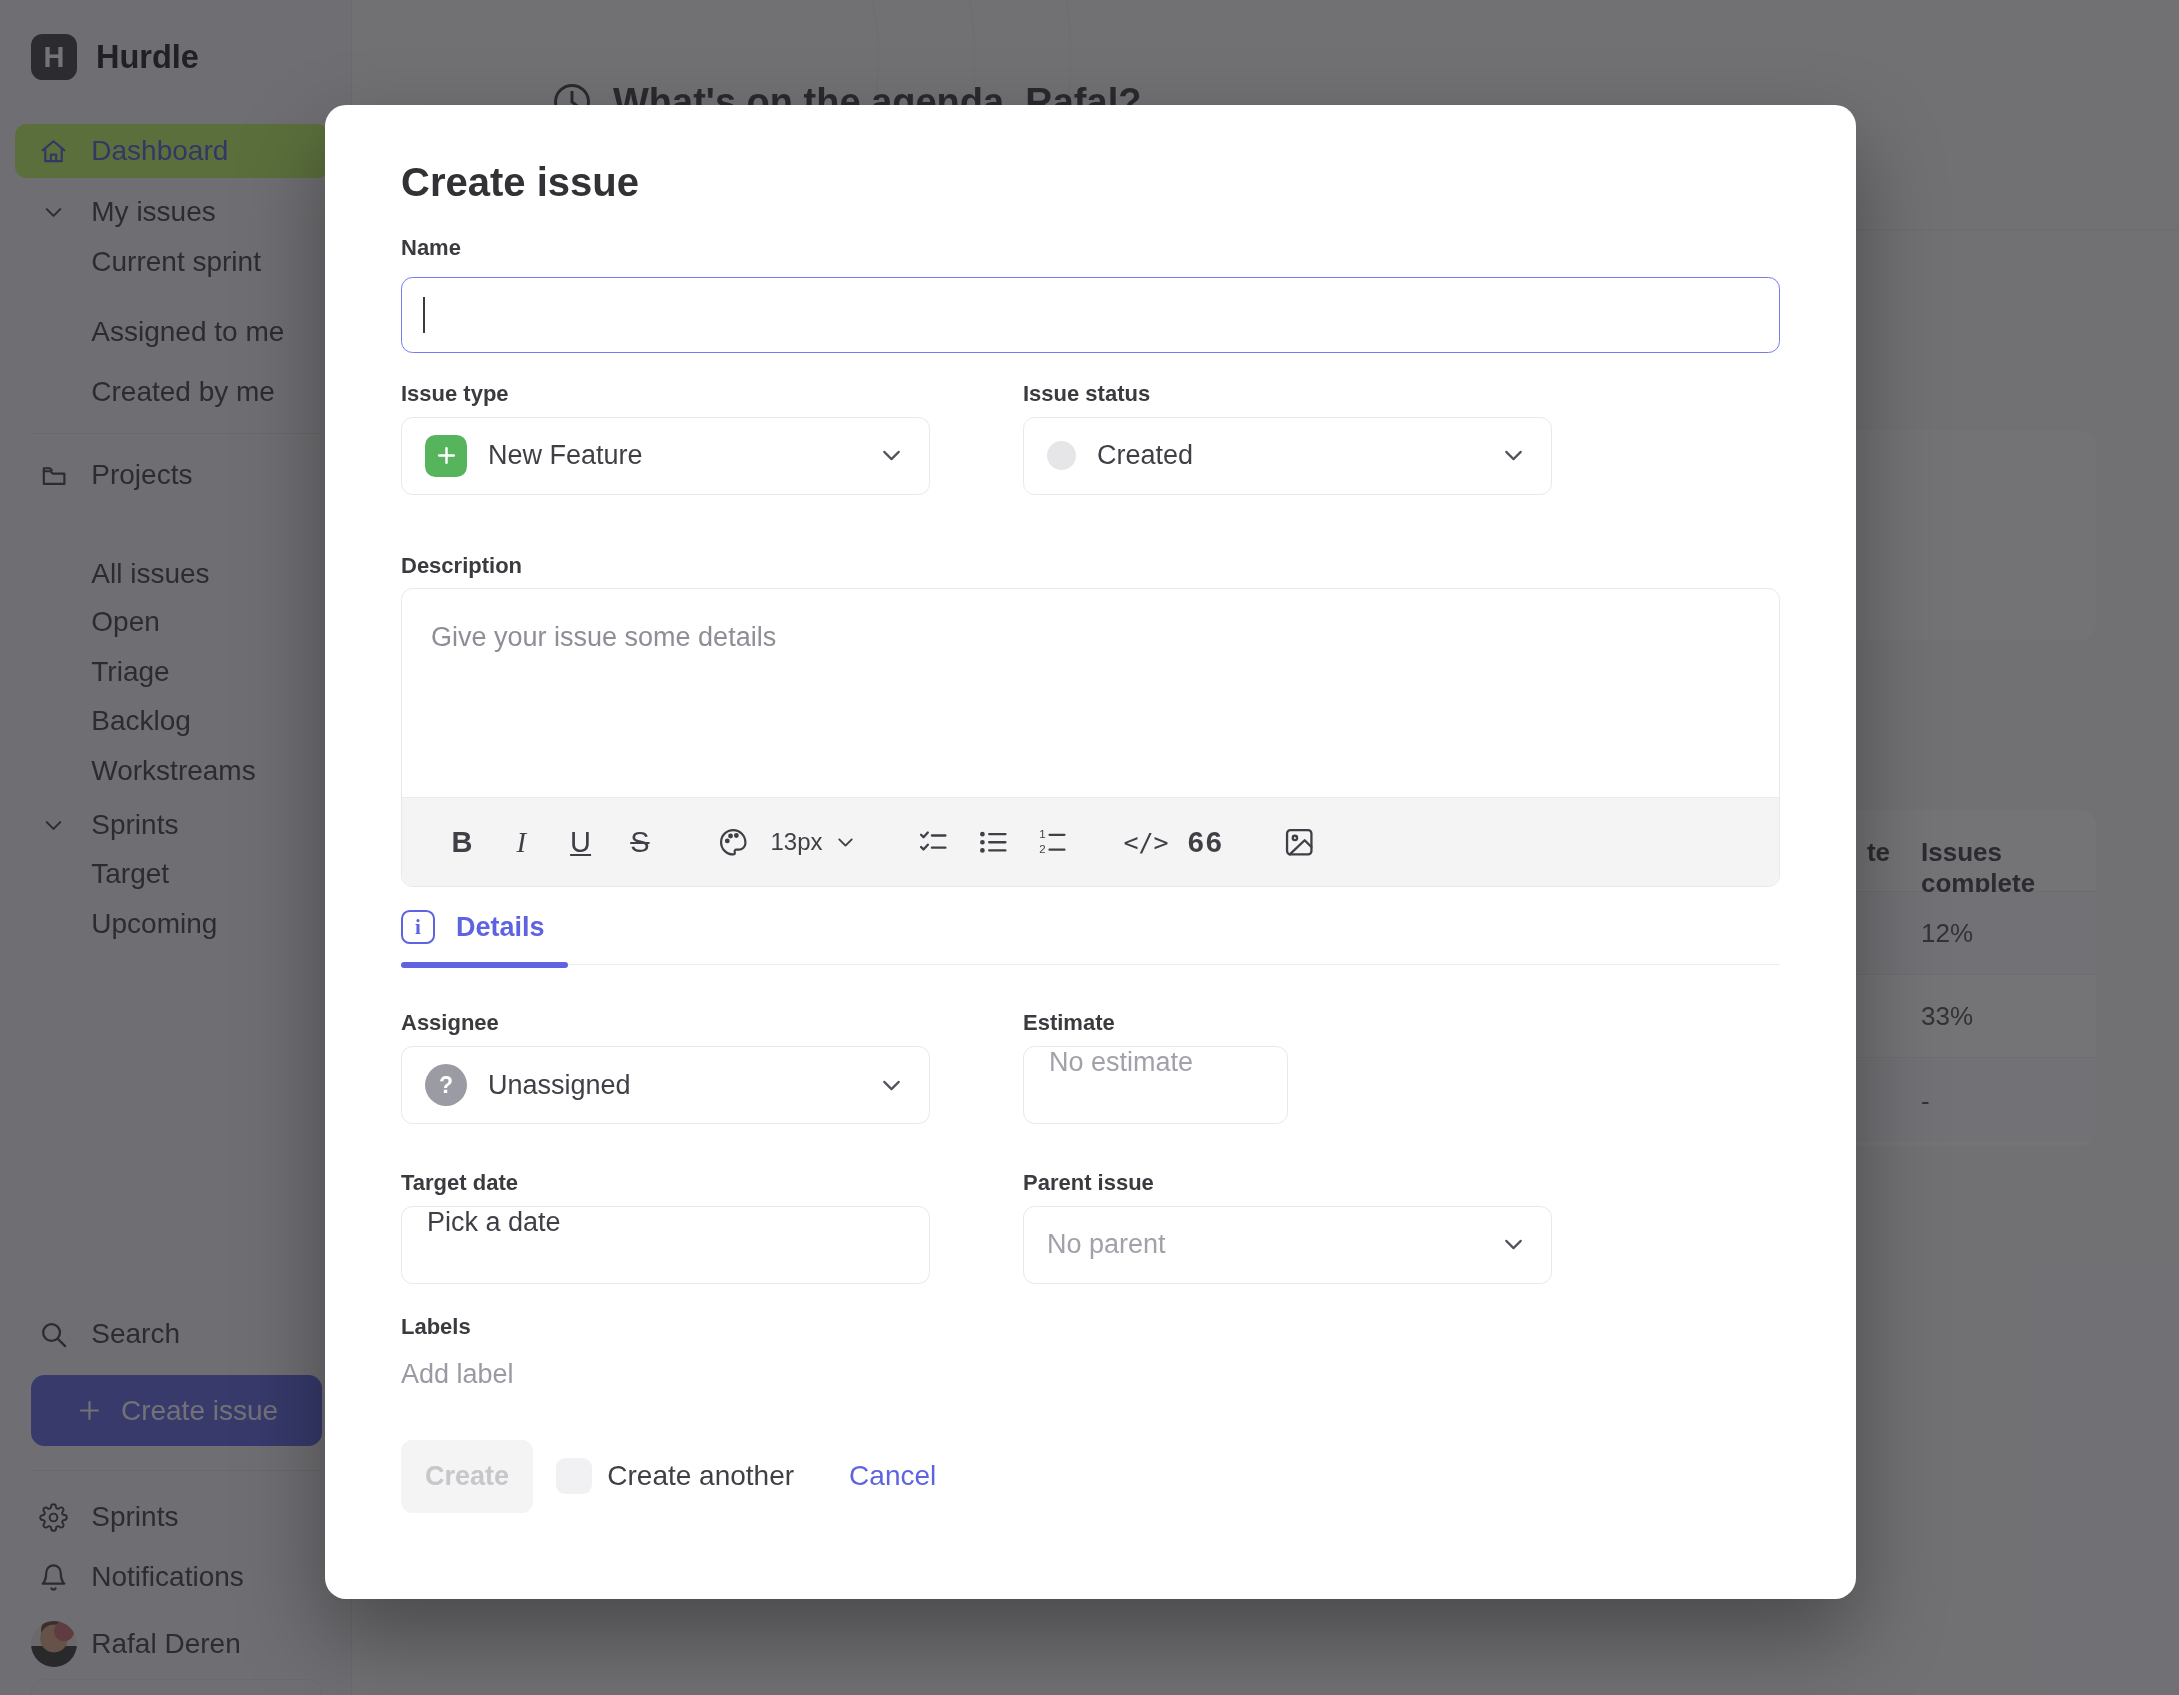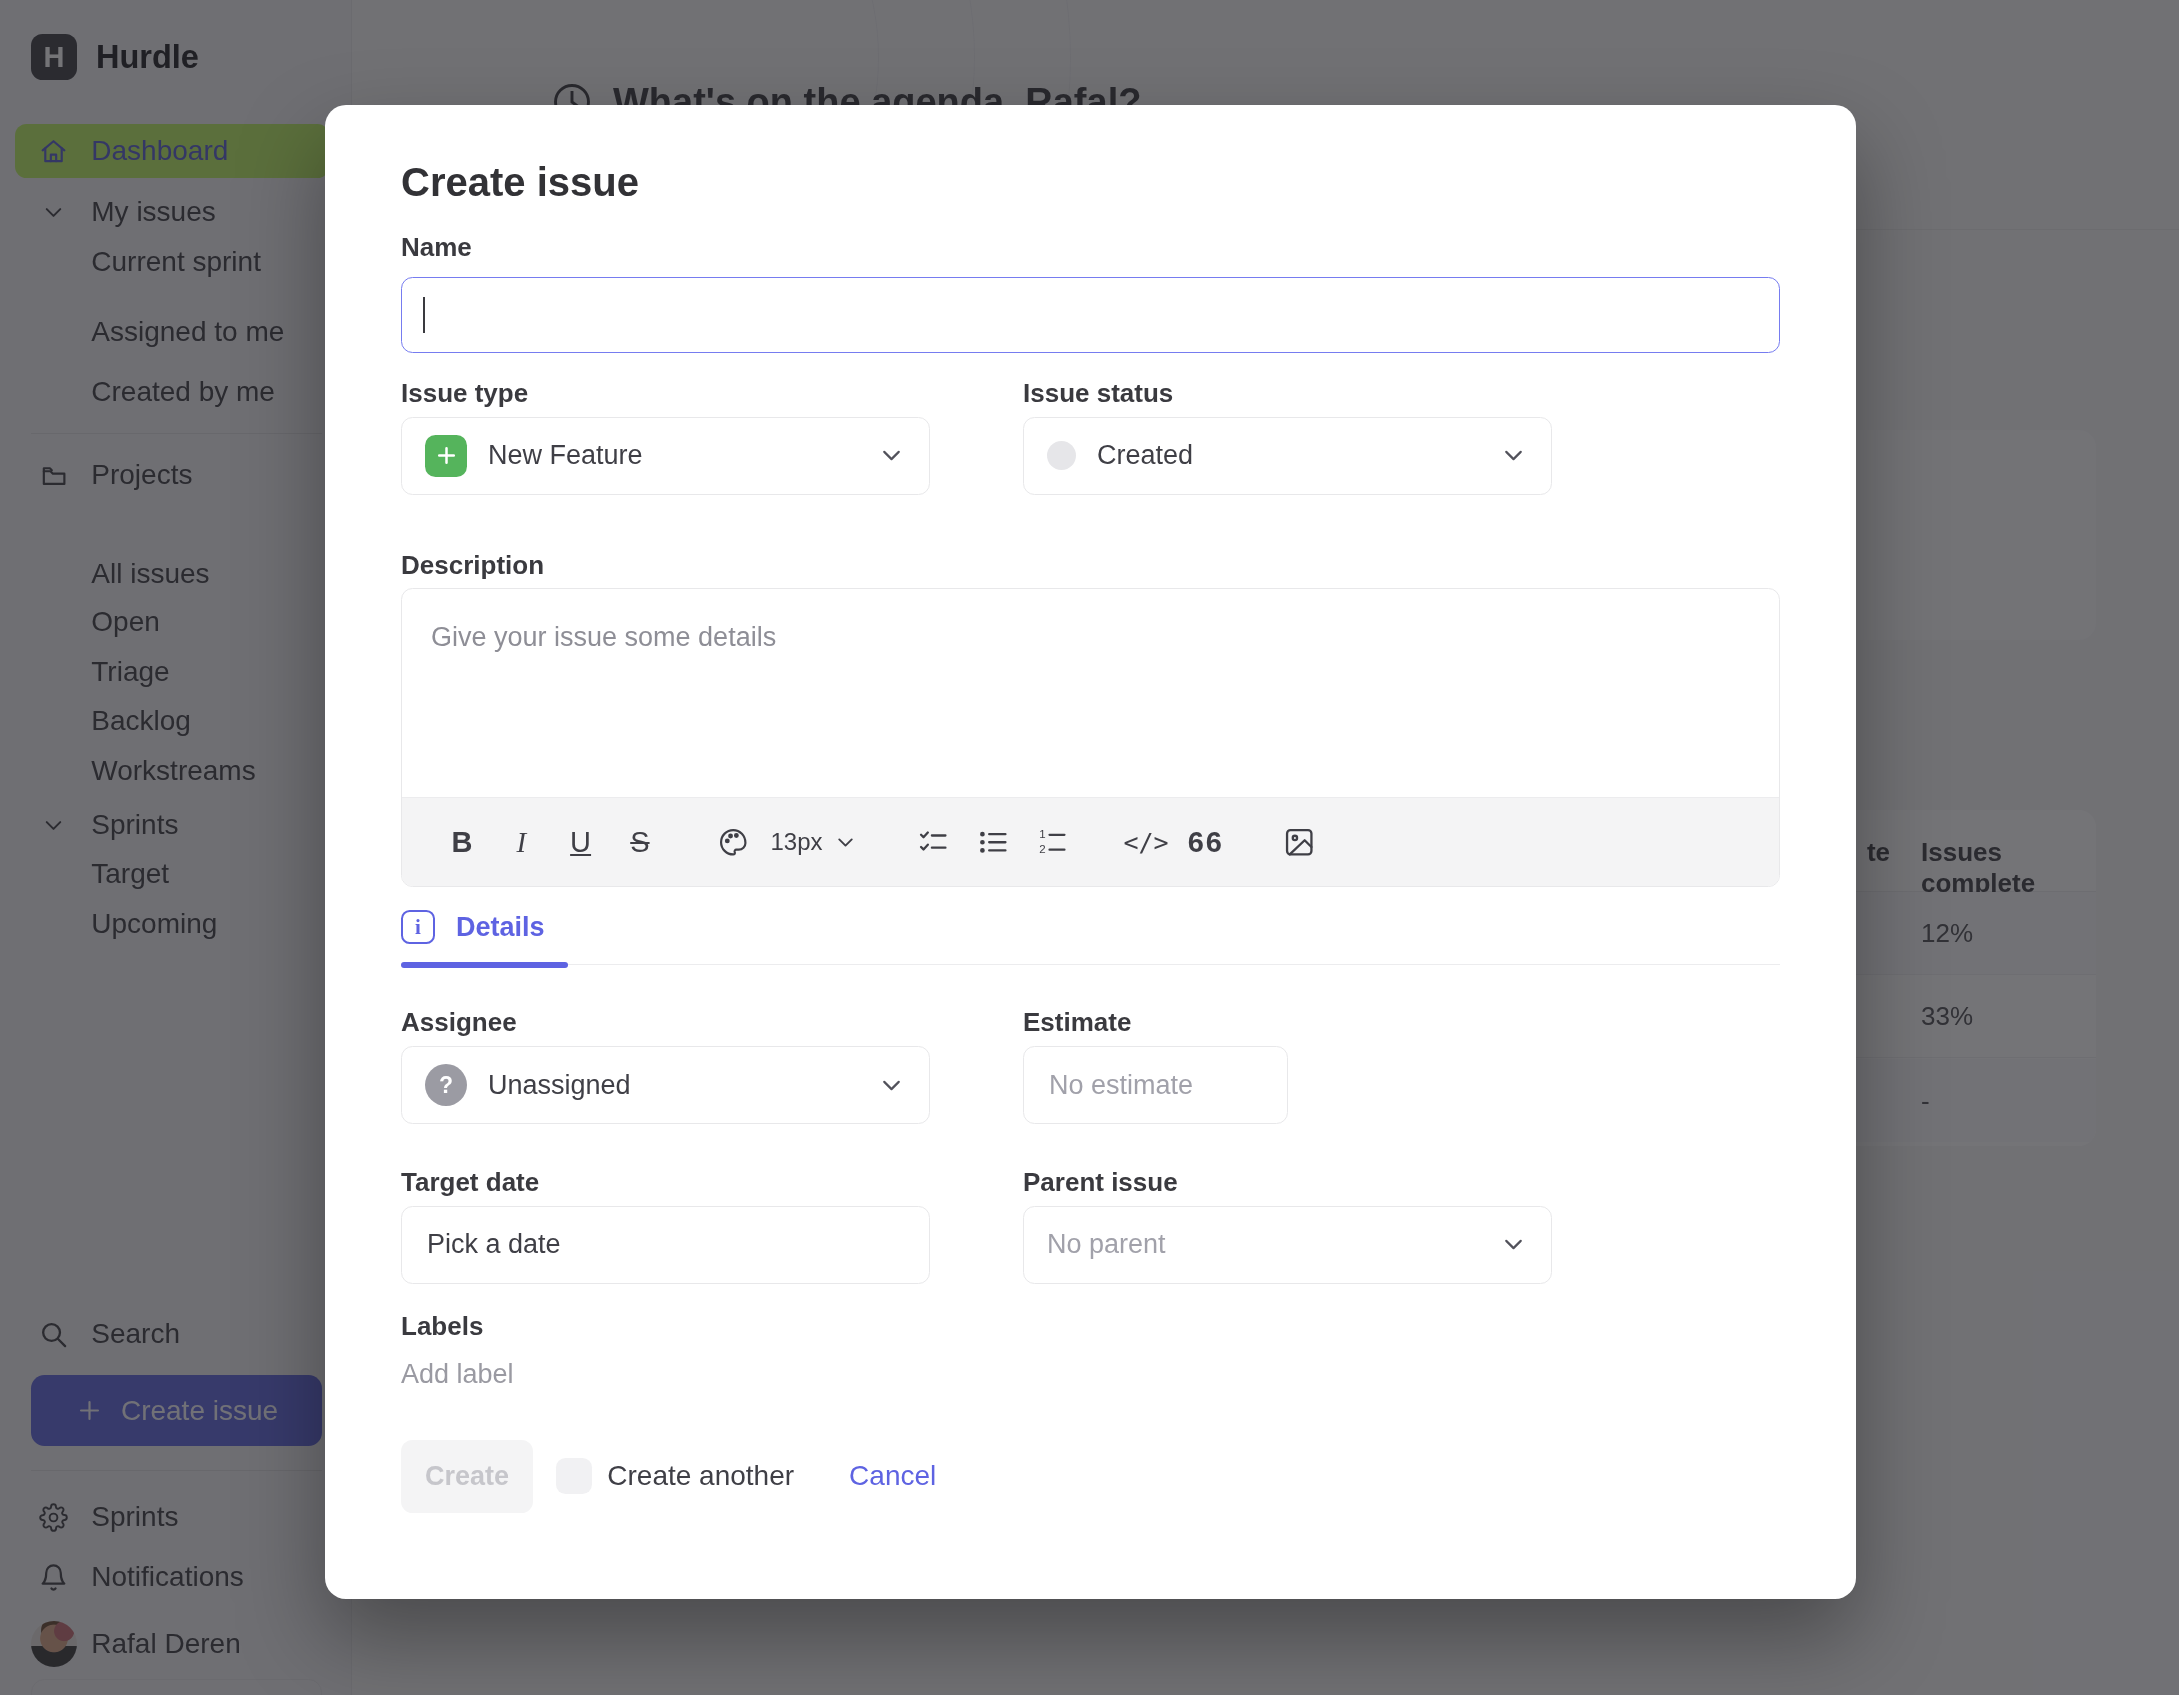--- a/index.html
+++ b/index.html
@@ -46,41 +46,41 @@
   .bg-table .tr { position:absolute; left:0; right:0; height:83px; border-bottom:1px solid #f0f0f2; }
   .bg-table .tr.alt { background:#fafafb; }
   .bg-table .td { position:absolute; left:1443px; top:50%; transform:translateY(-50%); font-size:26px; color:#515157; }
 
   
   .overlay { position:absolute; inset:0; background:rgba(30,30,36,.62); z-index:50; }
 
   
   .modal { position:absolute; left:325px; top:105px; width:1531px; height:1494px; background:#ffffff; border-radius:21px; box-shadow:0 38px 86px rgba(0,0,0,.35); z-index:100; padding:55px 76px 0; }
   .modal h1 { font-size:40px; font-weight:700; color:#323236; margin-bottom:27px; }
-  .flabel { font-size:26px; font-weight:700; color:#3a3a3f; line-height:31px; }
+  .flabel { font-size:22px; font-weight:700; color:#3a3a3f; line-height:31px; }
 
   .name-wrap { margin-top:0; }
   .name-input { margin-top:14.3px; height:76px; border:1.9px solid #767cf0; border-radius:11.5px; display:flex; align-items:center; padding:0 21px; }
   .caret { width:1.9px; height:36px; background:#3a3a3f; animation:blink 1.1s steps(1) infinite; }
   @keyframes blink { 50% { opacity:0; } }
 
   .two-col { display:flex; gap:93px; }
   .col-main { width:529px; }
   .col-side { width:529px; }
   .col-narrow { width:265px; }
 
   .row-types { margin-top:25px; }
   .select { margin-top:7.6px; height:78px; border:1.4px solid #e8e8ea; border-radius:11.5px; display:flex; align-items:center; padding:8px 23px; position:relative; background:#fff; }
   .select .val { font-size:27px; color:#3f3f46; margin-left:21px; white-space:nowrap; }
   .select .val.ph { color:#a1a1aa; margin-left:0; }
   .select .chev { position:absolute; right:23px; }
   .type-badge { width:42px; height:42px; border-radius:10.5px; background:#55b45c; display:flex; align-items:center; justify-content:center; flex:0 0 auto; }
   .status-dot { width:29px; height:29px; border-radius:50%; background:#e6e6e9; flex:0 0 auto; }
   .q-avatar { width:42px; height:42px; border-radius:50%; background:#9b9ba3; color:#fff; font-size:23px; font-weight:700; display:flex; align-items:center; justify-content:center; flex:0 0 auto; }
-  .input-box { margin-top:7.6px; height:78px; border:1.4px solid #e8e8ea; border-radius:11.5px; display:flex; align-items:center; padding:0 25px; font-size:27px; }
+  .input-box { margin-top:7.6px; height:78px; border:1.4px solid #e8e8ea; border-radius:11.5px; display:flex; padding:0 25px; font-size:27px; }
   .input-box .ph { color:#a1a1aa; }
   .input-box .vv { color:#3f3f46; }
 
   .desc-wrap { margin-top:55px; }
   .desc-box { margin-top:7.6px; border:1.4px solid #e8e8ea; border-radius:11.5px; overflow:hidden; }
   .desc-area { height:208px; padding:32.5px 29px; font-size:27px; color:#8e8e96; }
   .desc-toolbar { height:89px; background:#f4f4f5; border-top:1px solid #ececee; display:flex; align-items:center; padding:0 38px; color:#3f3f46; }
   .tb { display:flex; align-items:center; justify-content:center; min-width:44px; height:50px; margin-right:15.3px; font-size:29px; }
   .tb.b { font-weight:700; }
   .tb.i { font-style:italic; font-family:"Liberation Serif", serif; }

